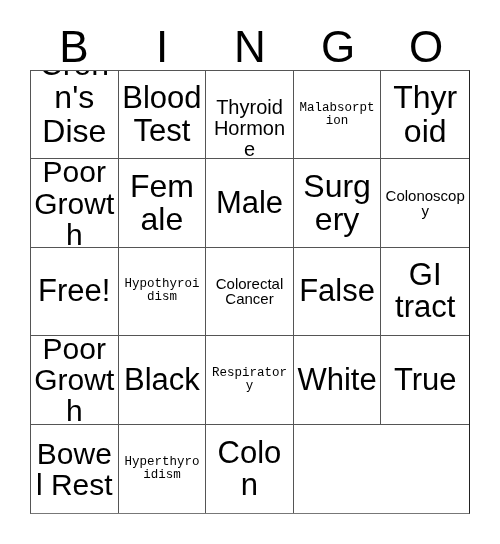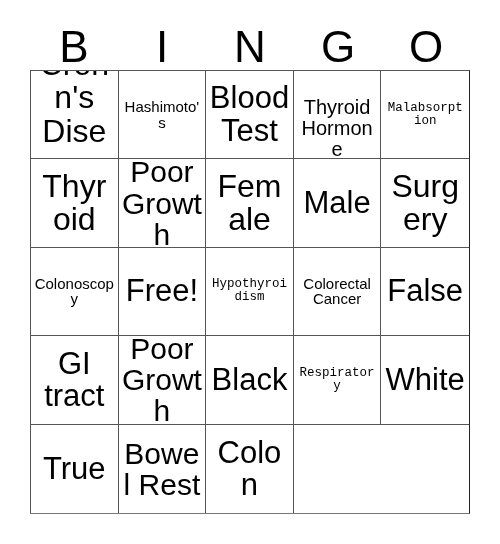--- a/index.html
+++ b/index.html
@@ -104,23 +104,20 @@
     <div class="header-letter">I</div>
     <div class="header-letter">N</div>
     <div class="header-letter">G</div>
     <div class="header-letter">O</div>
   </div>
 
   <div class="grid" id="bingo-grid">
       <div class="cell t-lg">
         <span class="cell-text">Crohn's Disease</span>
       </div>
-      <div class="cell t-sm">
-        <span class="cell-text">Hashimoto's</span>
-      </div>
       <div class="cell t-xxl">
         <span class="cell-text">Blood Test</span>
       </div>
       <div class="cell t-md">
         <span class="cell-text">Thyroid Hormone Therapy</span>
       </div>
       <div class="cell t-xs">
         <span class="cell-text">Malabsorption</span>
       </div>
       <div class="cell t-lg">
@@ -167,18 +164,21 @@
       </div>
       <div class="cell t-xxl">
         <span class="cell-text">White</span>
       </div>
       <div class="cell t-xxl">
         <span class="cell-text">True</span>
       </div>
       <div class="cell t-xl">
         <span class="cell-text">Bowel Rest</span>
       </div>
+      <div class="cell t-xs">
+        <span class="cell-text">Hyperthyroidism</span>
+      </div>
       <div class="cell t-xxl">
         <span class="cell-text">Colon</span>
       </div>
     </div>
 
 </div>
 
 </body></html>

